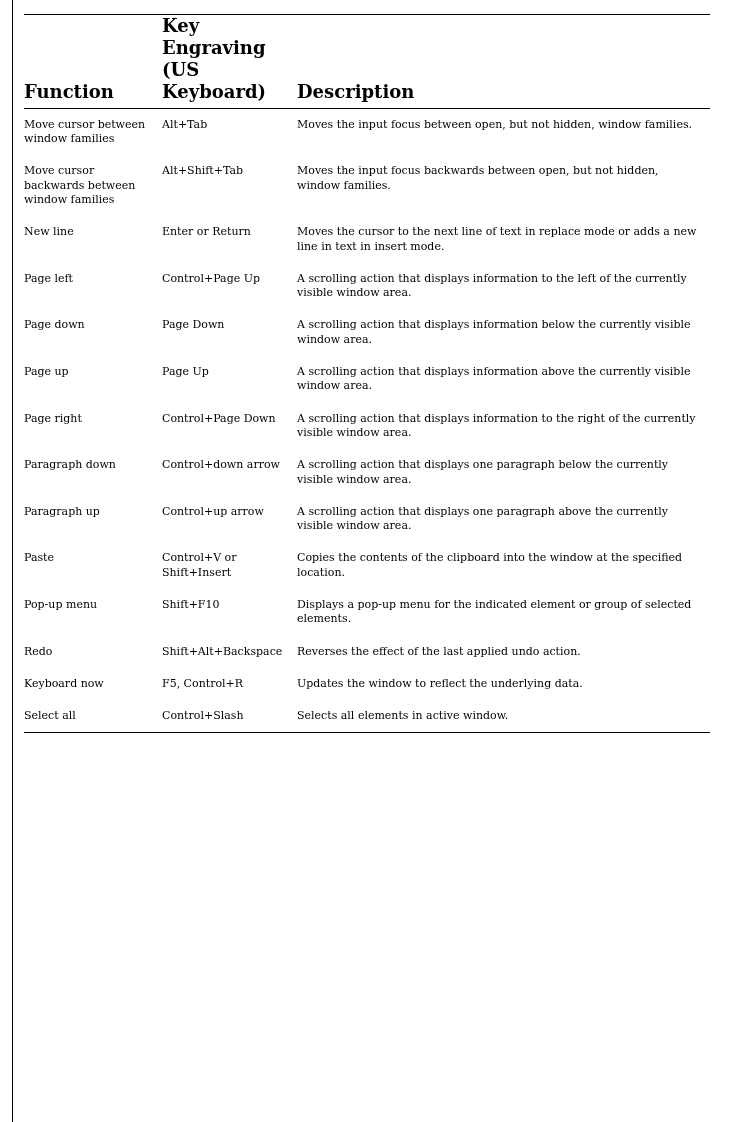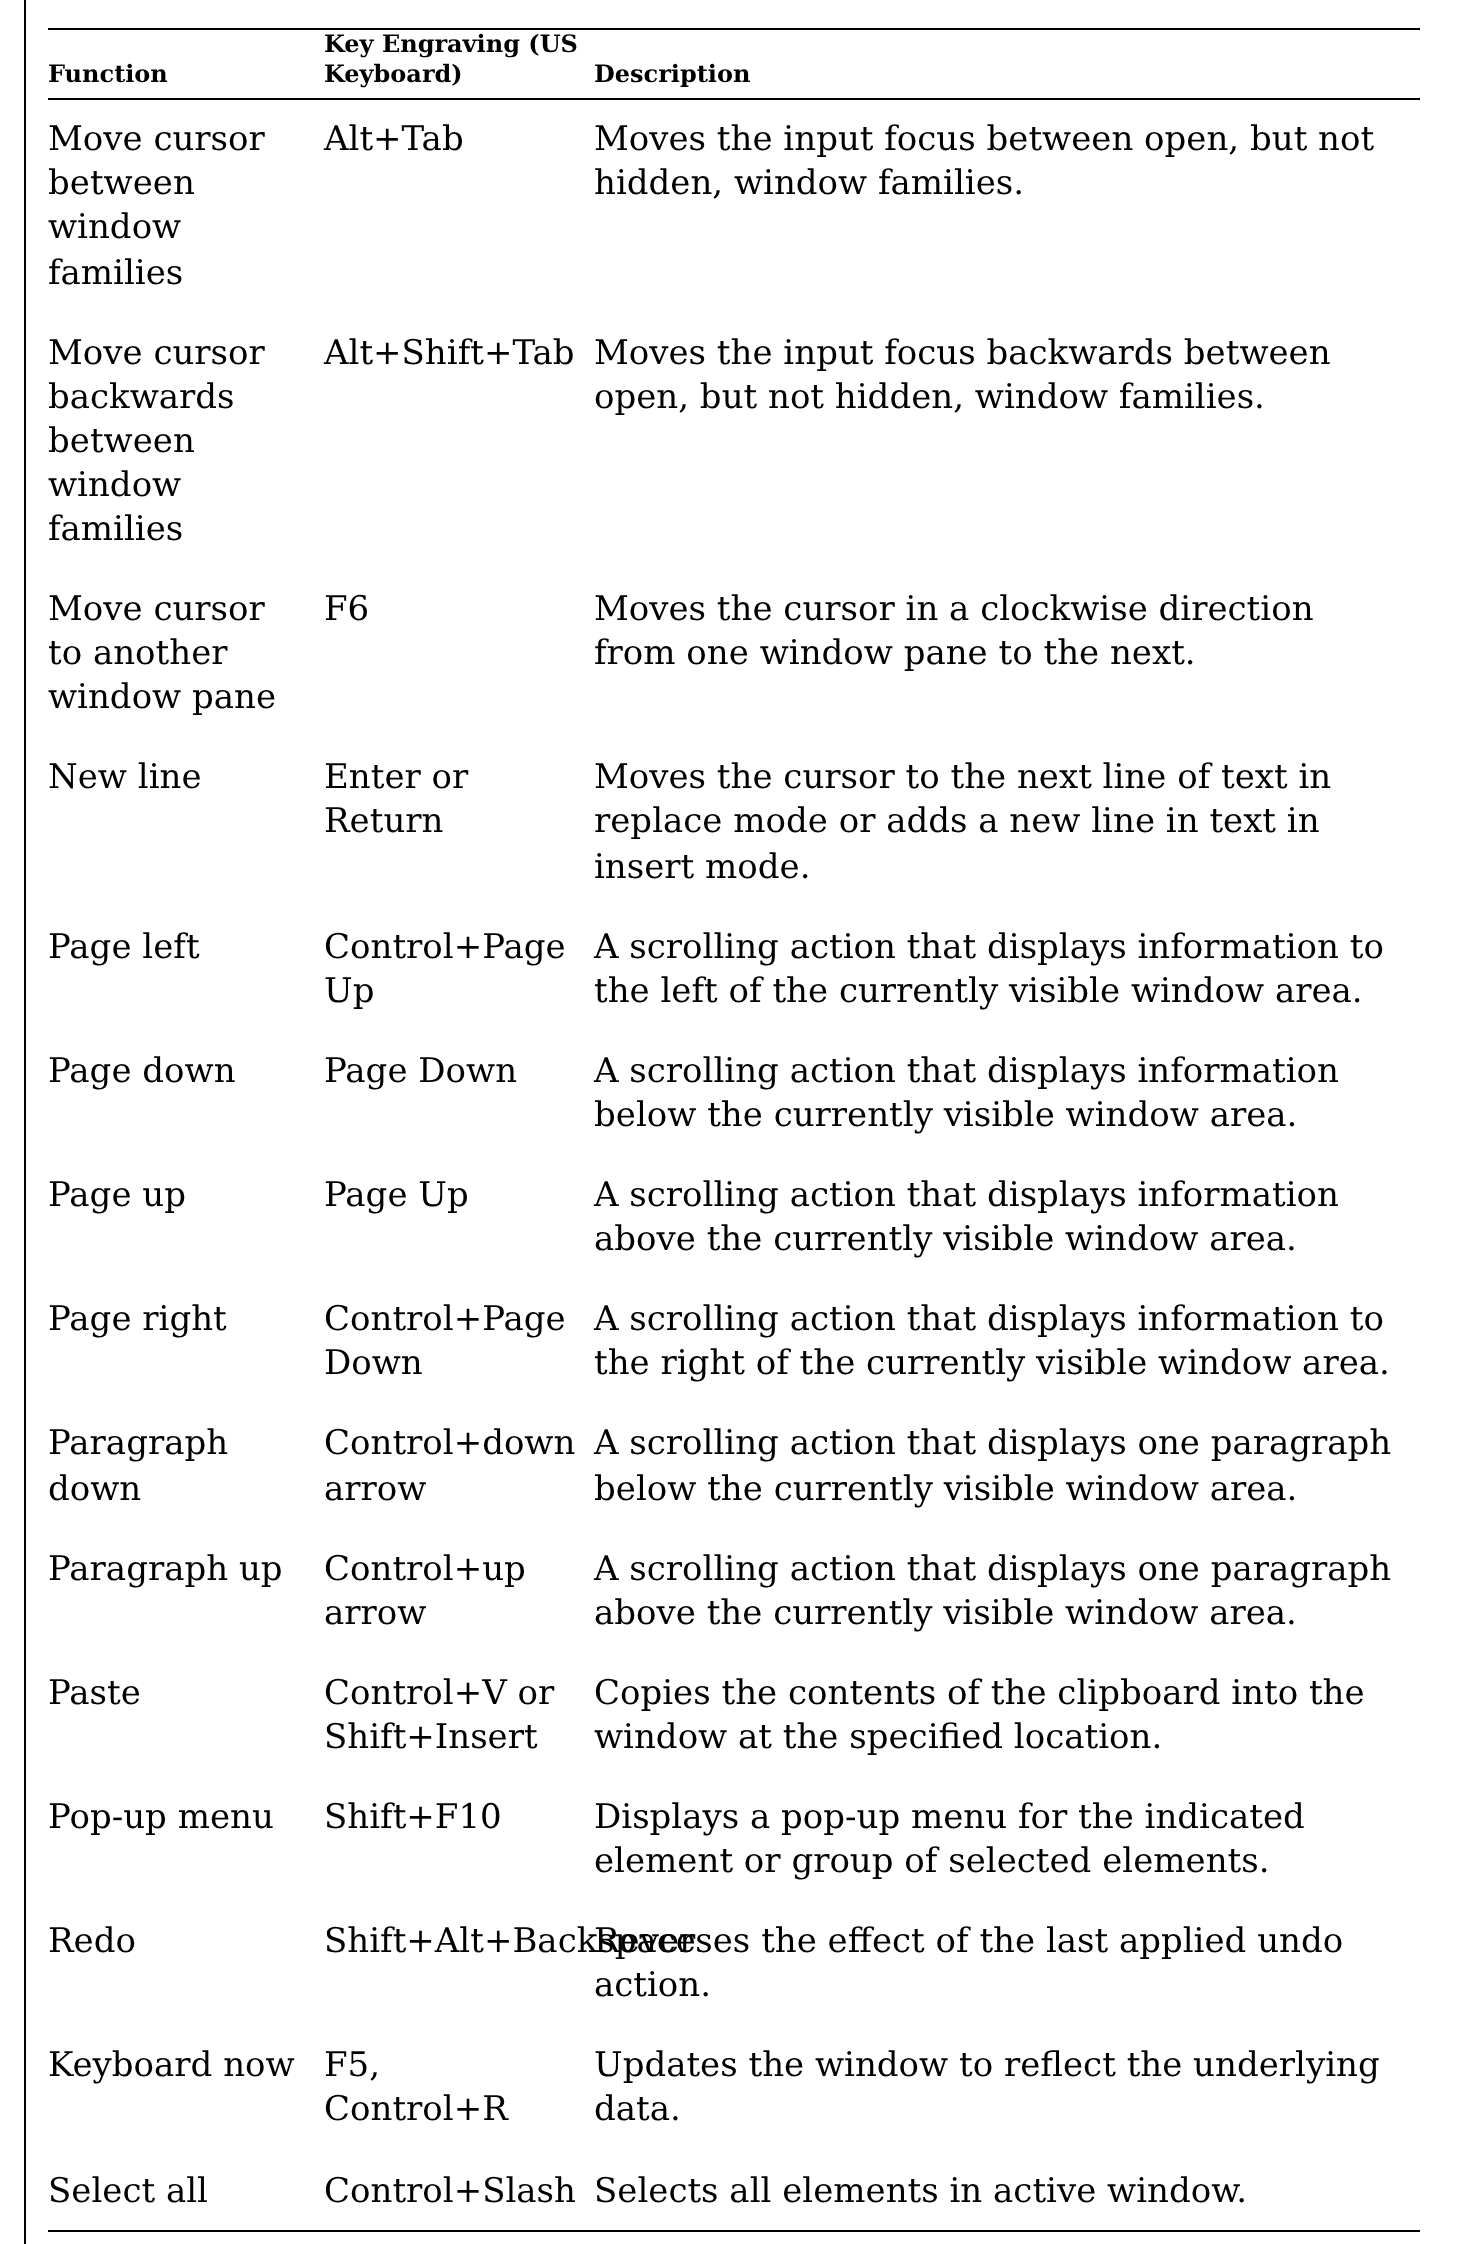--- a/index.html
+++ b/index.html
@@ -40,32 +40,32 @@
     table-layout: fixed;
   }
   table.kbd col.c1 { width: 138px; }
   table.kbd col.c2 { width: 135px; }
   table.kbd col.c3 { width: 413px; }
 
   table.kbd thead th {
     text-align: left;
     vertical-align: bottom;
     font-weight: bold;
-    font-size: 12px;
+    font-size: 18px;
     line-height: 1.22;
     padding: 0 8px 5px 0;
     border-top: 1.6px solid #000;
     border-bottom: 1.4px solid #000;
   }
   table.kbd thead th.head-pad {
     padding-top: 10px;
   }
   table.kbd tbody td {
     vertical-align: top;
-    font-size: 17px;
+    font-size: 11px;
     line-height: 1.3;
     padding: 9px 10px 9px 0;
     margin-left: 23px;
   }
   table.kbd tbody tr:last-child td {
     border-bottom: 1.4px solid #000;
     padding-bottom: 8px;
   }
   .func { padding-right: 6px; }
   .keyeng { padding-right: 8px; }
@@ -95,25 +95,20 @@
       <tbody>
         <tr>
           <td class="func">Move cursor between window families</td>
           <td class="keyeng">Alt+Tab</td>
           <td class="desc">Moves the input focus between open, but not hidden, window families.</td>
         </tr>
         <tr>
           <td class="func">Move cursor backwards between window families</td>
           <td class="keyeng">Alt+Shift+Tab</td>
           <td class="desc">Moves the input focus backwards between open, but not hidden, window families.</td>
-        </tr>
-        <tr>
-          <td class="func">Move cursor to another window pane</td>
-          <td class="keyeng">F6</td>
-          <td class="desc">Moves the cursor in a clockwise direction from one window pane to the next.</td>
         </tr>
         <tr>
           <td class="func">New line</td>
           <td class="keyeng">Enter or Return</td>
           <td class="desc">Moves the cursor to the next line of text in replace mode or adds a new line in text in insert mode.</td>
         </tr>
         <tr>
           <td class="func">Page left</td>
           <td class="keyeng">Control+Page Up</td>
           <td class="desc">A scrolling action that displays information to the left of the currently visible window area.</td>

